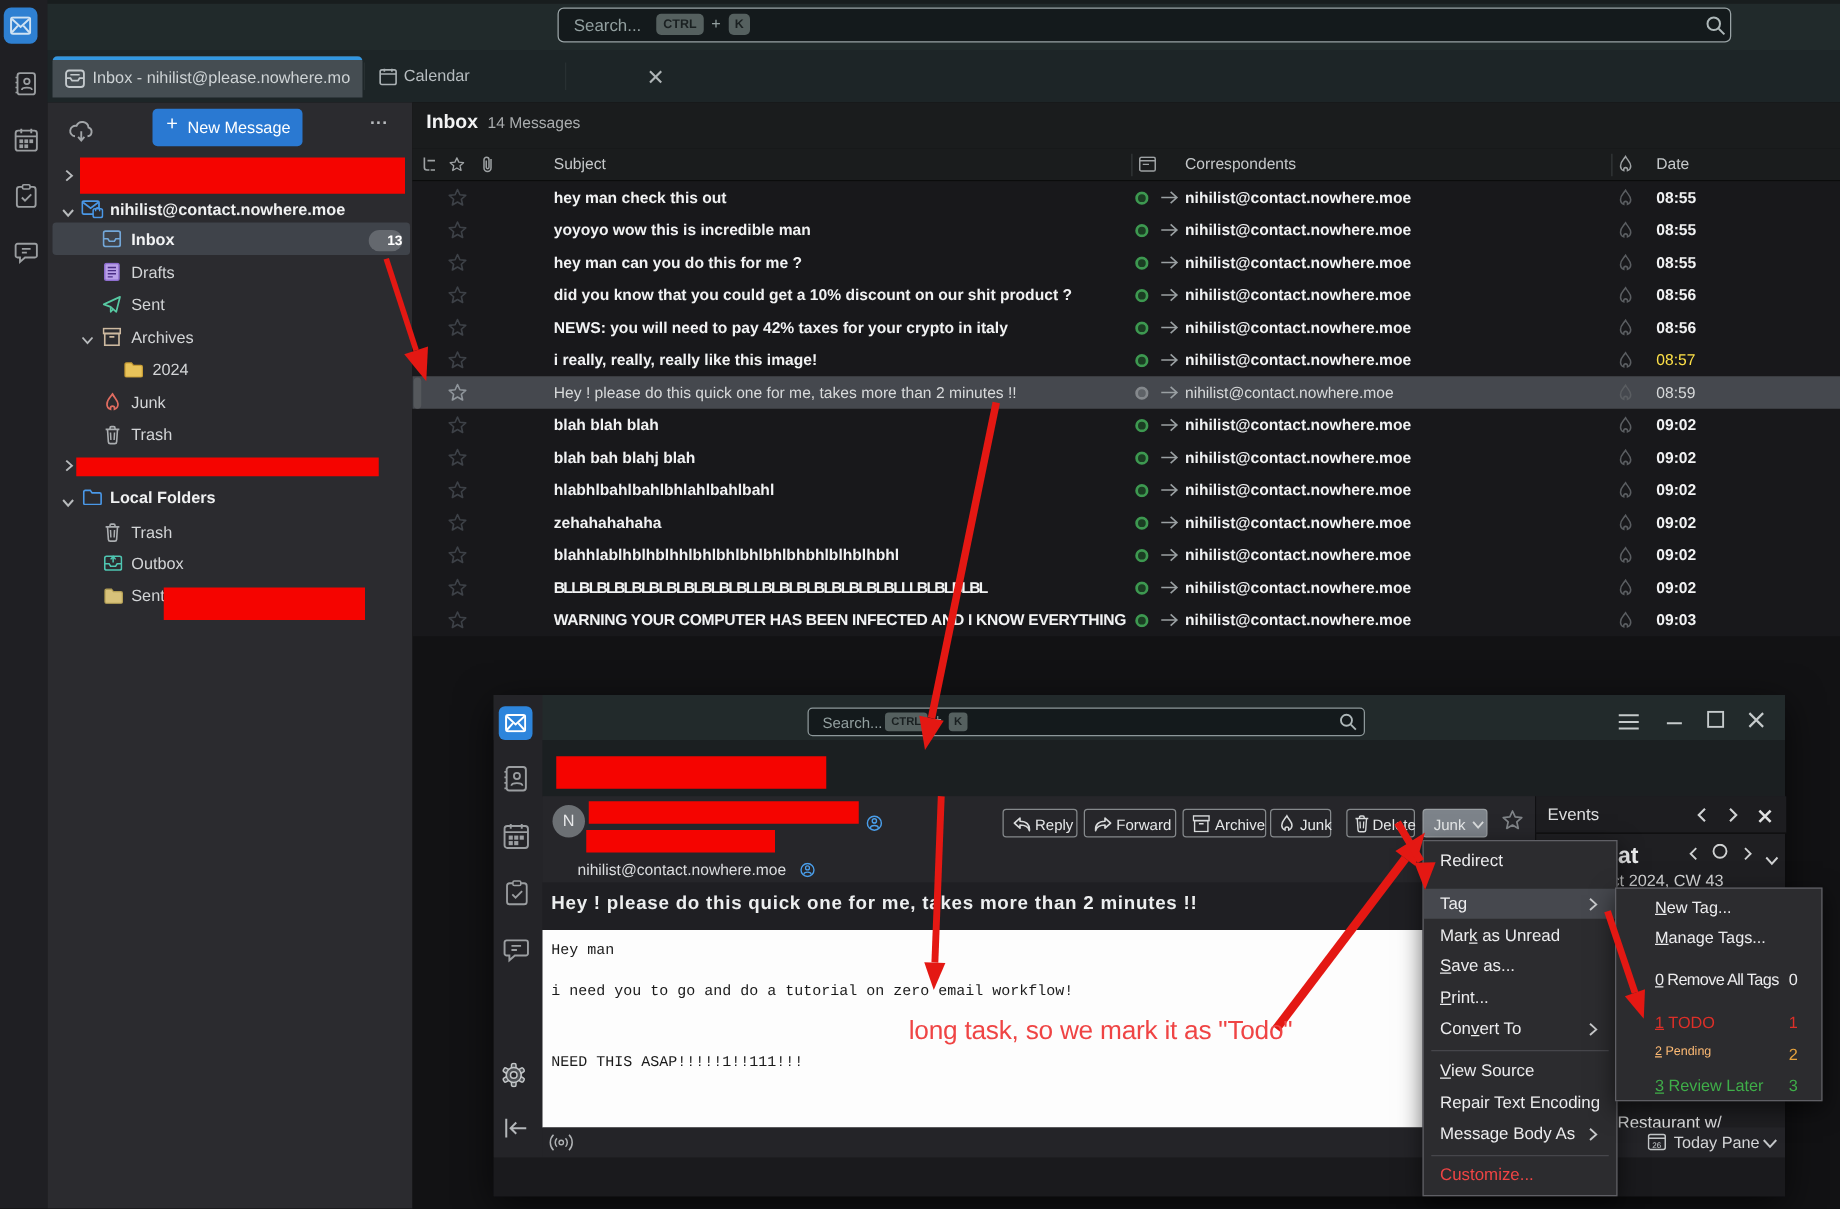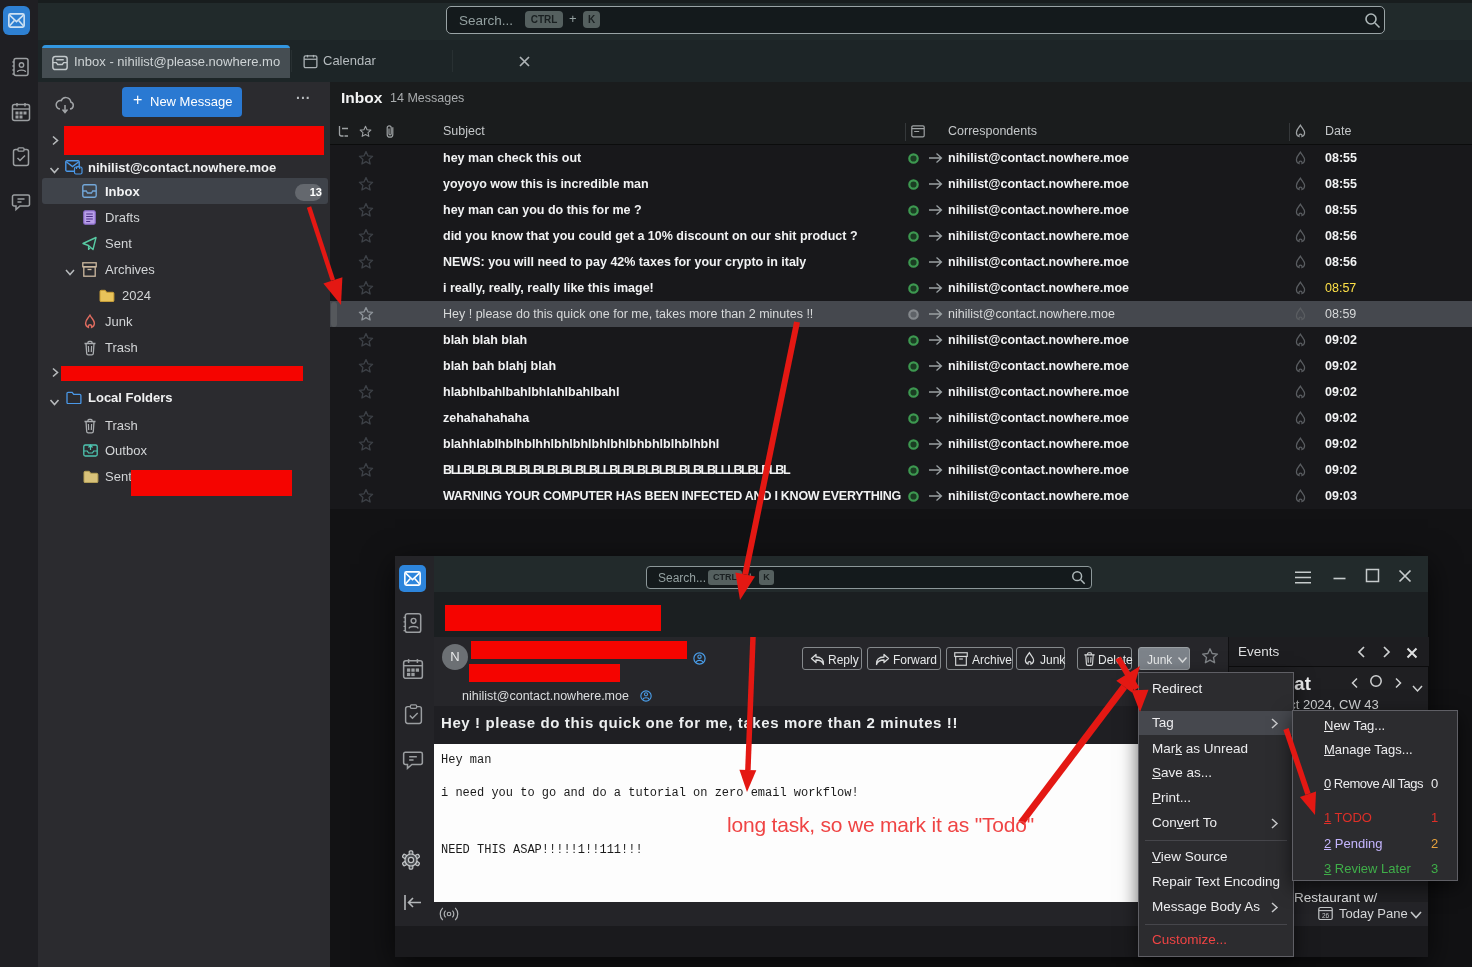--- a/index.html
+++ b/index.html
@@ -667,21 +667,21 @@
     <div class="ab" style="left:6px;top:251px;width:142px;height:1px;background:#46464b;"></div>
         <span class="ab" style="left:13px;top:259px;font-size:13.5px;color:#ef4444;white-space:nowrap;">Customize...</span>
     </div>
     <div class="ab" style="left:1292px;top:710px;width:166px;height:171px;background:#2c2c2f;border:1px solid #5f5f65;box-shadow:0 6px 18px rgba(0,0,0,.6);">
     <span class="ab" style="left:31px;top:7px;font-size:13px;color:#ececee;white-space:nowrap;"><u>N</u>ew Tag...</span>
     <span class="ab" style="left:31px;top:31px;font-size:13px;color:#ececee;white-space:nowrap;"><u>M</u>anage Tags...</span>
     <span class="ab" style="left:31px;top:65px;font-size:13px;color:#ececee;white-space:nowrap;letter-spacing:-0.5px;"><u>0</u> Remove All Tags</span>
     <span class="ab" style="left:138px;top:65px;font-size:13px;color:#ececee;">0</span>
     <span class="ab" style="left:31px;top:99px;font-size:13px;color:#dd2f28;white-space:nowrap;"><u>1</u> TODO</span>
     <span class="ab" style="left:138px;top:99px;font-size:13px;color:#dd2f28;">1</span>
-    <span class="ab" style="left:31px;top:125px;font-size:13px;color:#c4b5fd;white-space:nowrap;"><u>2</u> Pending</span>
+    <span class="ab" style="left:31px;top:125px;font-size:10px;color:#fdba74;white-space:nowrap;"><u>2</u> Pending</span>
     <span class="ab" style="left:138px;top:125px;font-size:13px;color:#e8a33d;">2</span>
     <span class="ab" style="left:31px;top:150px;font-size:13px;color:#3fae49;white-space:nowrap;"><u>3</u> Review Later</span>
     <span class="ab" style="left:138px;top:150px;font-size:13px;color:#3fae49;">3</span>
     </div>
   </div>
 
   <div id="anno" class="ab" style="left:0;top:0;width:1472px;height:967px;pointer-events:none;">
     <svg class="ab" style="left:0;top:0;" width="1472" height="967" viewBox="0 0 1472 967">
     <line x1="309" y1="207" x2="332.9" y2="280.3" stroke="#e41813" stroke-width="4.5"></line>
     <polygon points="341,305 323.4,283.4 342.4,277.2" fill="#e41813"></polygon>

